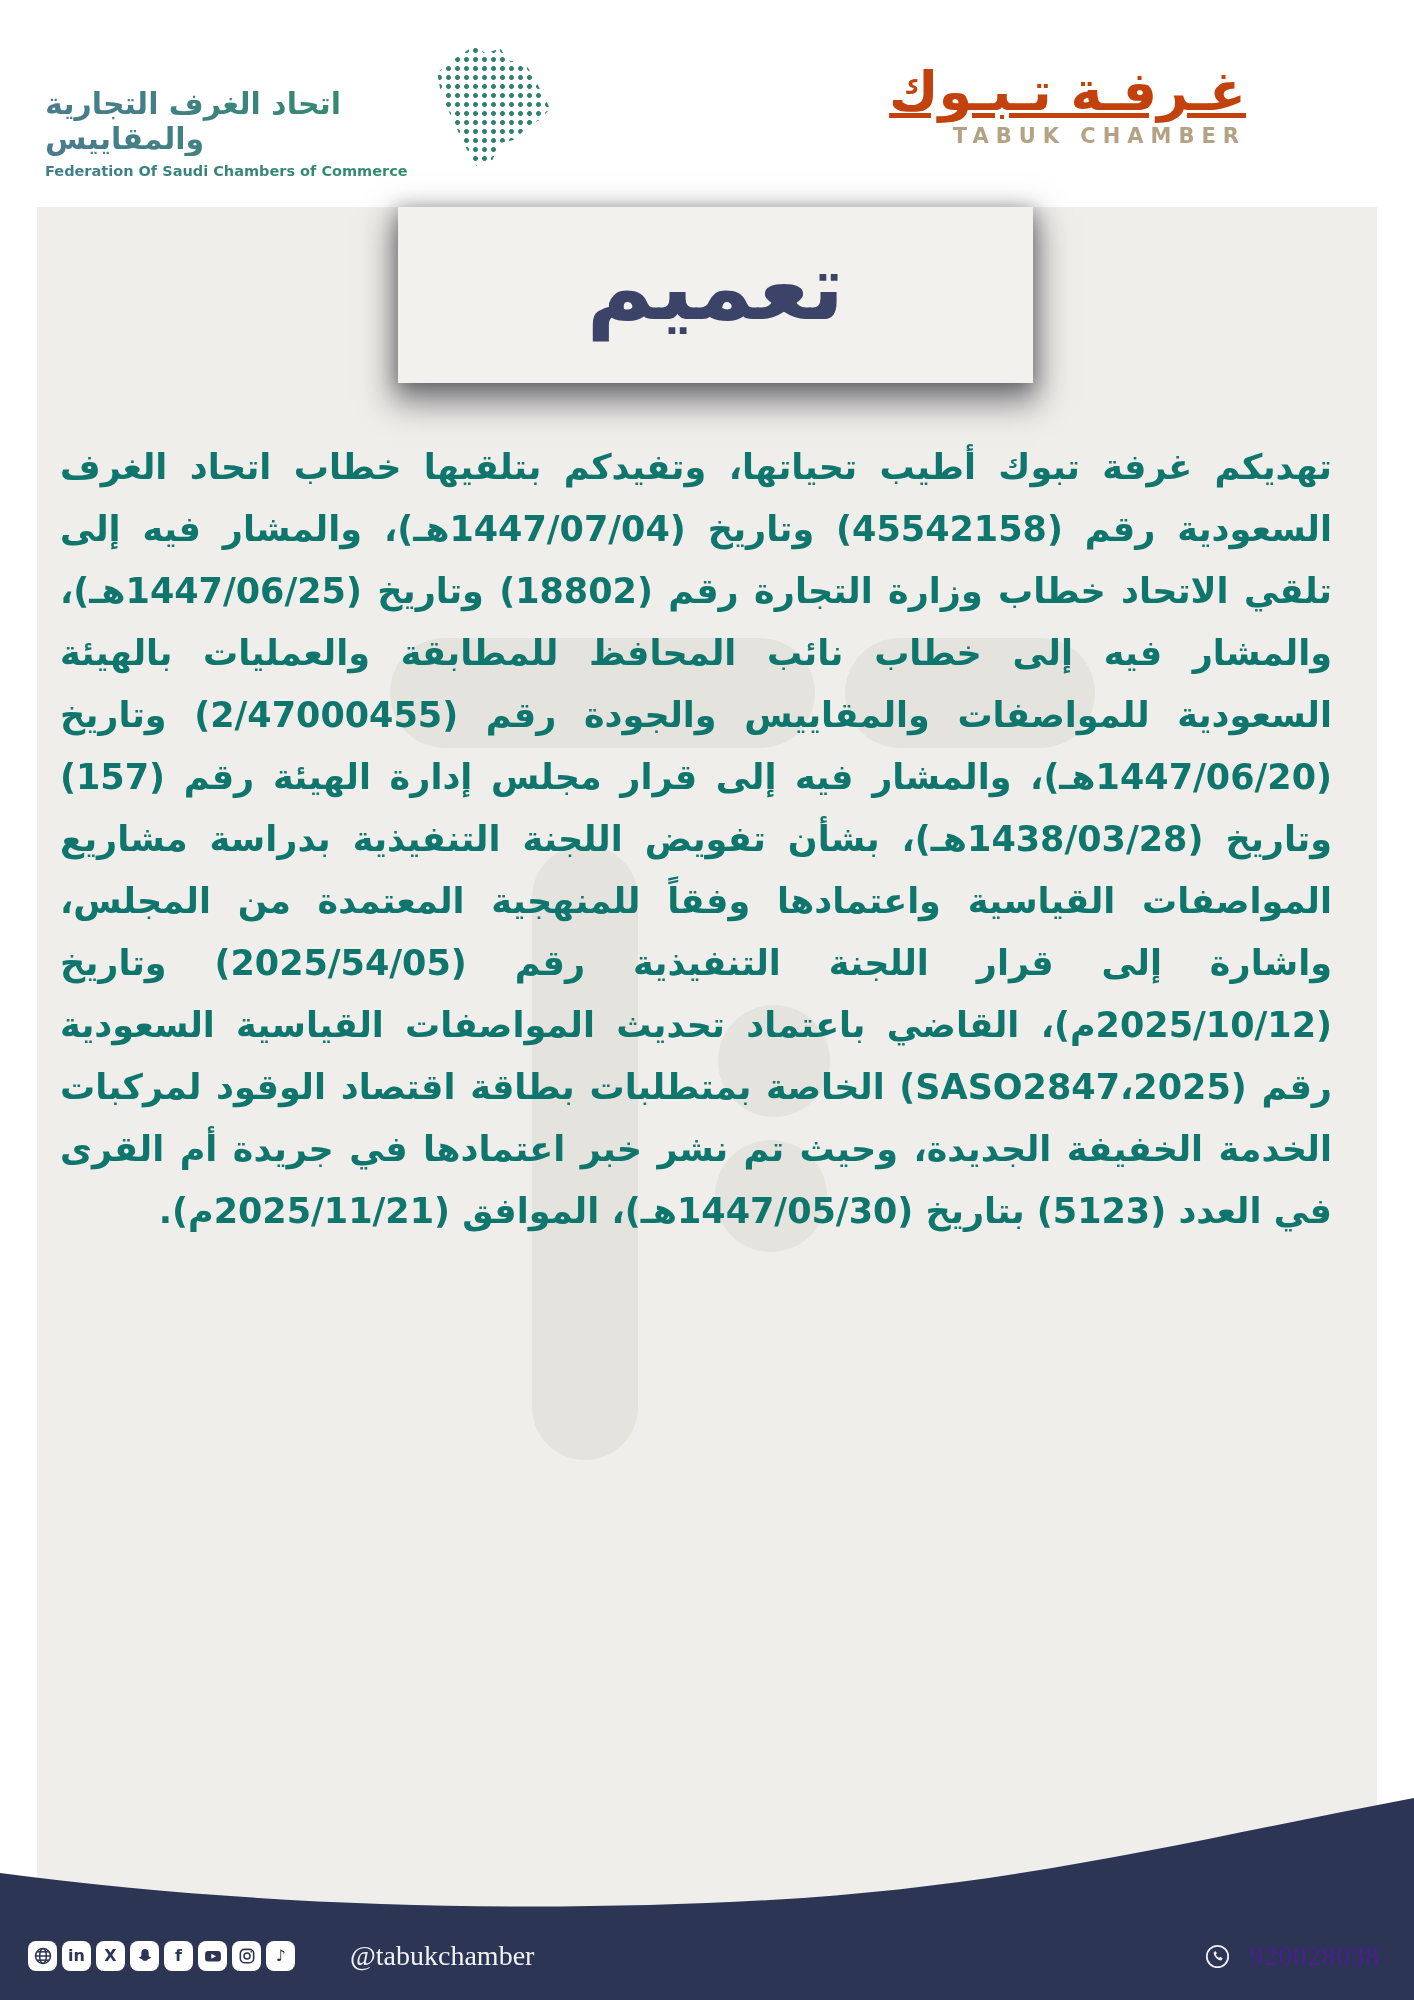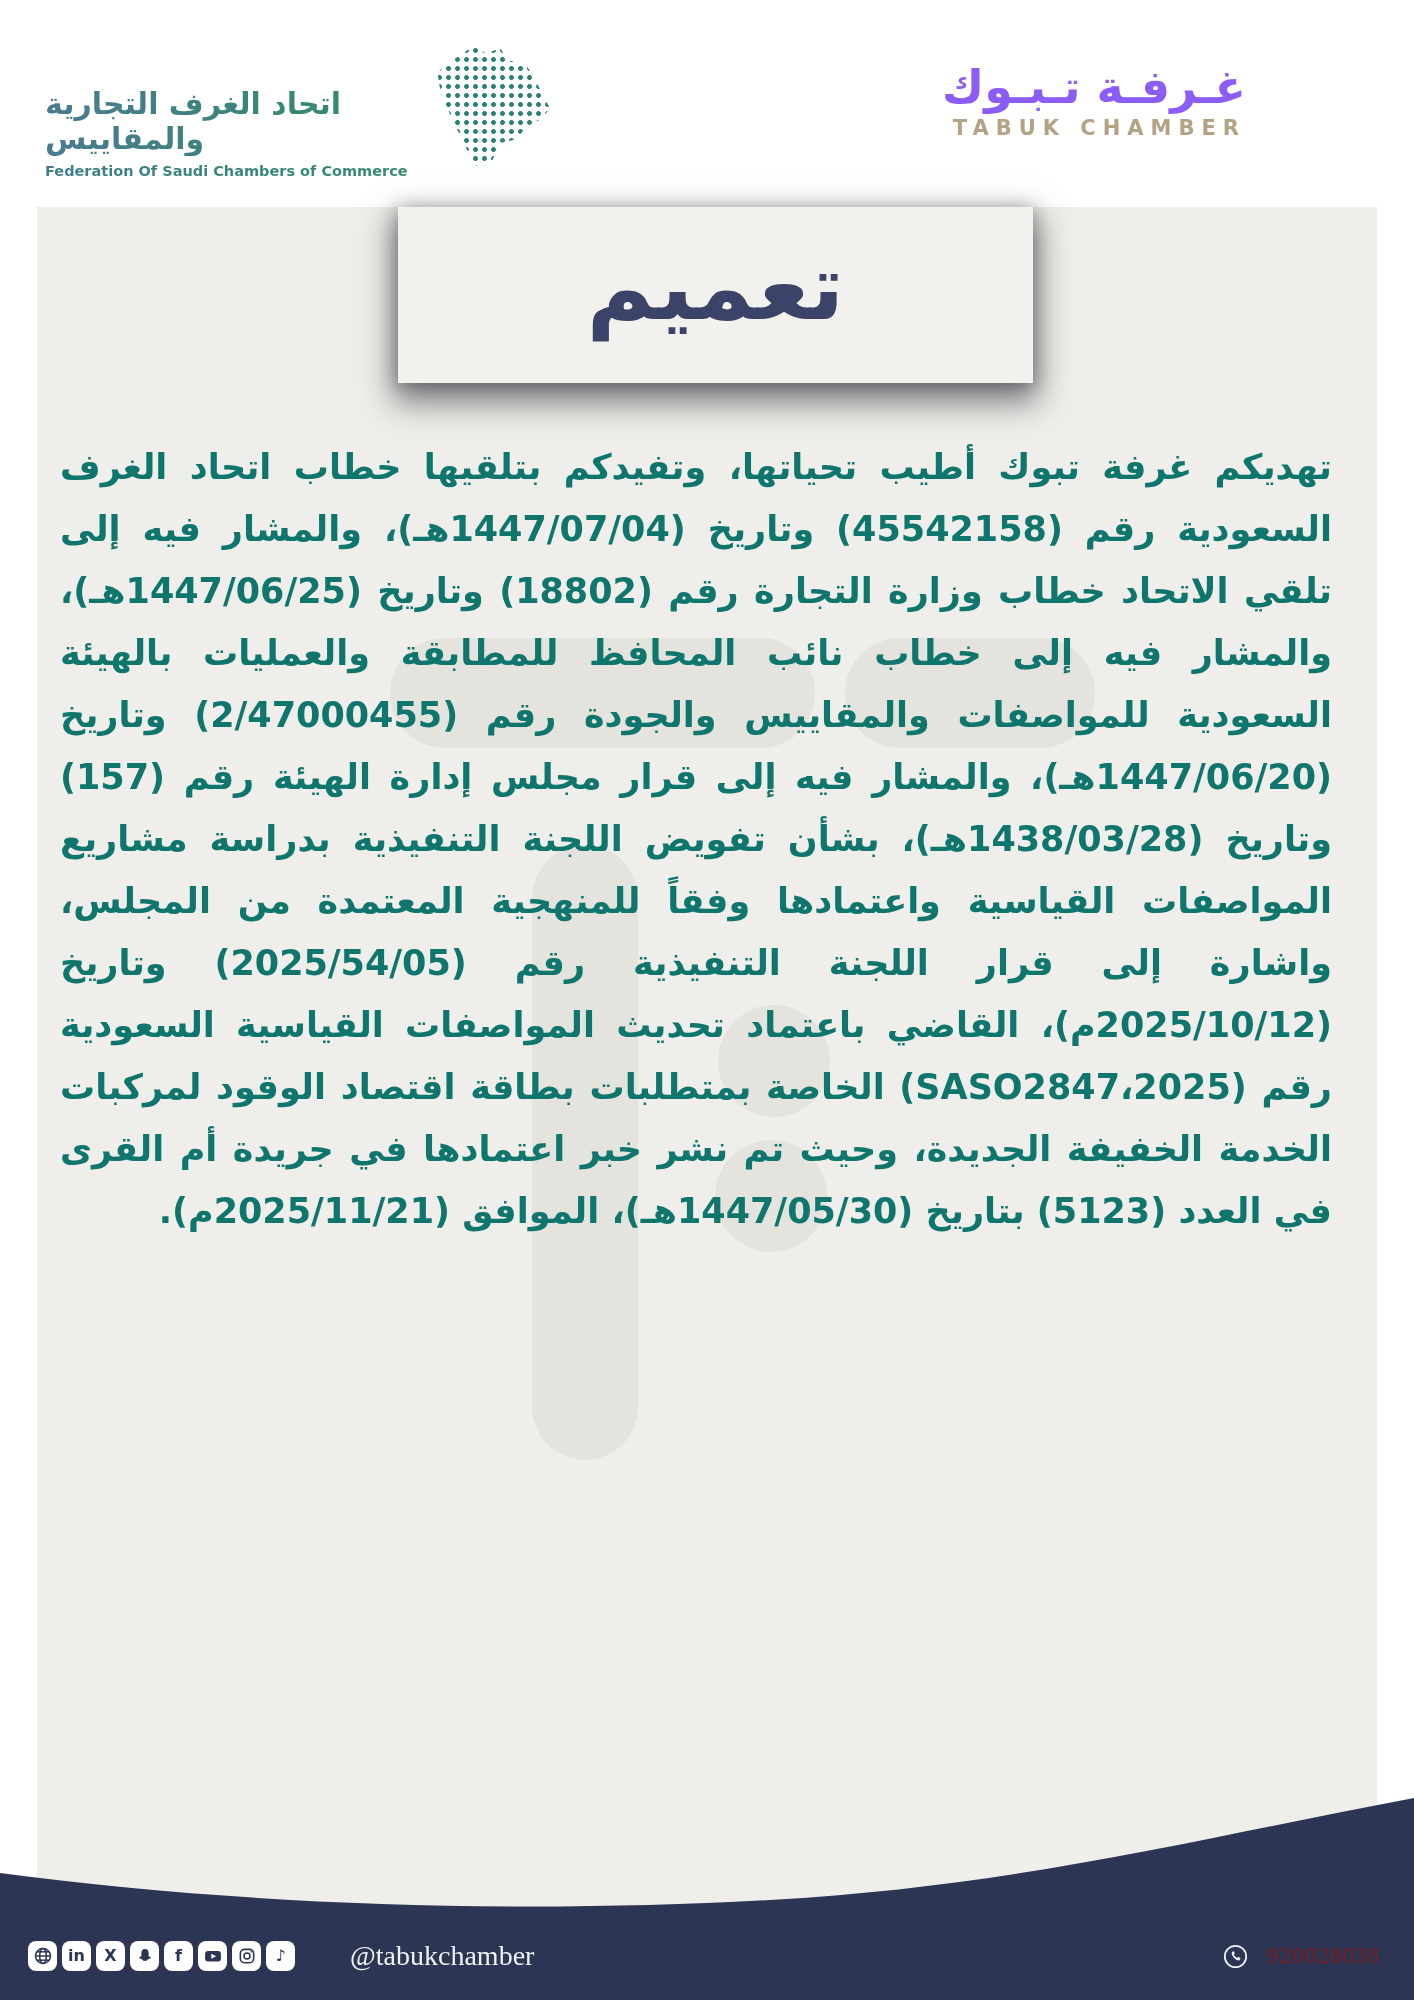--- a/index.html
+++ b/index.html
@@ -15,21 +15,21 @@
   .fed-en{font-size:14.5px;font-weight:bold;margin-top:7px;color:#2e7f63;
           background:linear-gradient(90deg,#3f7e8c 0%,#2f8d68 100%);
           -webkit-background-clip:text;background-clip:text;-webkit-text-fill-color:transparent;}
   .fed-map{position:absolute;left:390px;top:-40px;width:115px;height:120px;
           background-image:radial-gradient(circle,#2f8174 2.1px,rgba(0,0,0,0) 2.7px);
           background-size:9px 9px;
           clip-path:polygon(2% 22%,18% 10%,34% 0%,44% 6%,57% 2%,63% 12%,78% 14%,86% 26%,100% 52%,92% 61%,80% 67%,70% 78%,56% 81%,50% 95%,36% 100%,27% 85%,15% 61%,5% 39%);}
 
   .tabuk-logo{position:absolute;right:0;top:0;}
   .tabuk-text{position:absolute;right:168px;top:62px;text-align:right;white-space:nowrap;}
-  .tabuk-ar{font-size:46px;font-weight:bold;direction:rtl;color:#8b5cf6;line-height:1.1;}
+  .tabuk-ar{font-size:54px;font-weight:bold;direction:rtl;color:#c2410c;line-height:1.1;text-decoration:underline;}
   .tabuk-en{font-size:21px;font-weight:bold;letter-spacing:7px;color:#b3a284;margin-top:3px;}
 
   
   .panel{position:absolute;left:37px;top:207px;width:1340px;height:1793px;background:#f0eeea;z-index:1;}
   .wm{position:absolute;background:#e5e3de;}
   .wm-bar1{left:353px;top:431px;width:425px;height:110px;border-radius:55px;}
   .wm-bar2{left:808px;top:431px;width:250px;height:110px;border-radius:55px;}
   .wm-vbar{left:495px;top:638px;width:106px;height:615px;border-radius:53px;}
   .wm-dot{width:112px;height:112px;border-radius:50%;}
   .wm-dot1{left:681px;top:798px;} .wm-dot2{left:678px;top:933px;}
@@ -49,21 +49,21 @@
   .wave{position:absolute;left:0;bottom:0;width:1414px;height:210px;z-index:2;}
   .footer-row{position:absolute;left:28px;right:34px;bottom:28px;height:32px;display:flex;
               align-items:center;z-index:3;}
   .s-icon{width:29px;height:30px;margin-right:5px;background:#ffffff;border-radius:8px;
           display:flex;align-items:center;justify-content:center;color:#2c3554;
           font-weight:bold;font-size:16px;line-height:1;}
   .s-icon svg{display:block;}
   .handle{margin-left:50px;font-family:"Liberation Serif","DejaVu Serif",serif;
           font-size:28px;color:#f2f2f4;}
   .phone-group{margin-left:auto;display:flex;align-items:center;}
-  .phone-num{font-family:"Liberation Serif","DejaVu Serif",serif;font-size:23px;color:#7f1d1d;
+  .phone-num{font-family:"Liberation Serif","DejaVu Serif",serif;font-size:27px;color:#4c1d95;
              margin-left:19px;letter-spacing:1px;}
 </style>
 </head>
 <body>
 
 <div class="page">
 
   <div class="fed-logo">
     <div class="fed-text">
       <div class="fed-ar">اتحاد الغرف التجارية والمقاييس</div>

